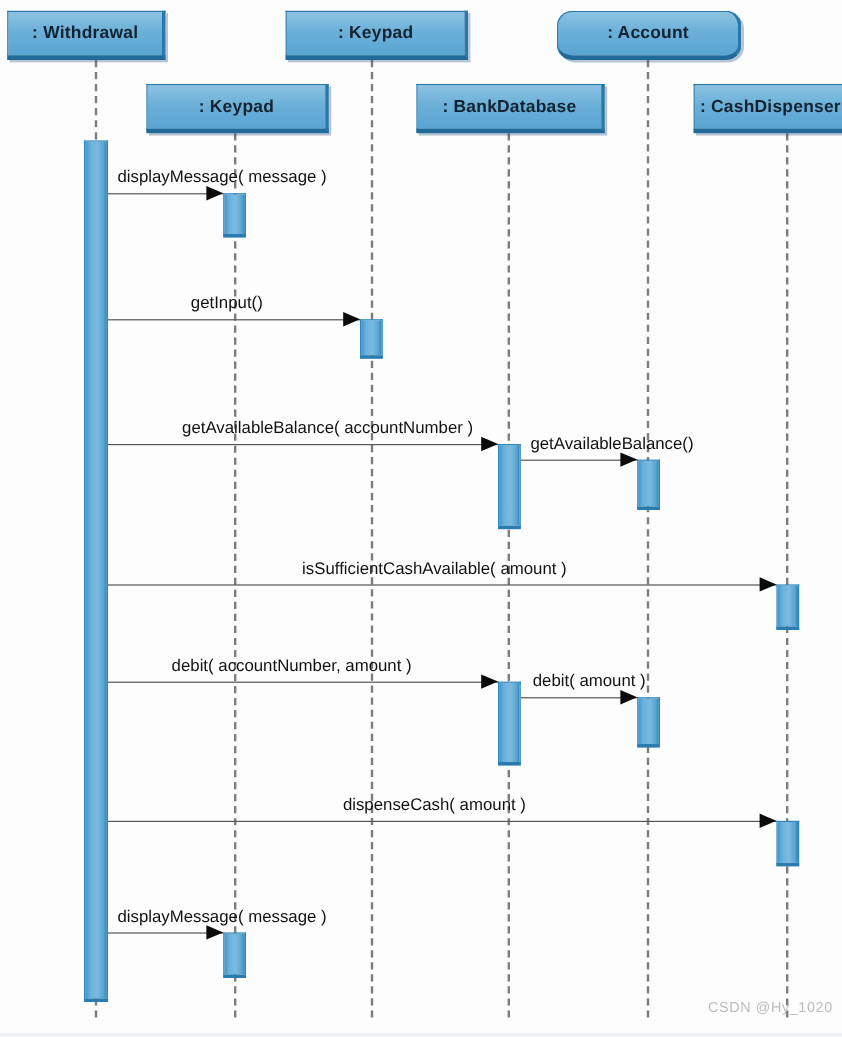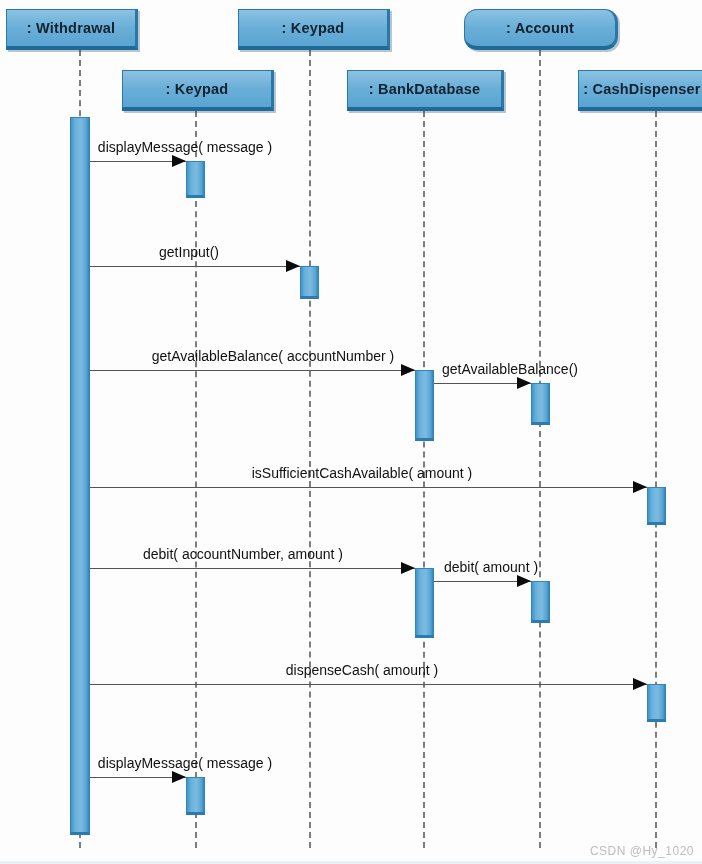--- a/index.html
+++ b/index.html
@@ -78,21 +78,21 @@
     color: #111111;
     font-family: "Liberation Sans", sans-serif;
     white-space: nowrap;
     transform: translateX(-50%);
   }
 
   
   .watermark {
     position: absolute;
     right: 8px;
-    bottom: 6px;
+    bottom: 18px;
     font-size: 12px;
     color: #bdbdbd;
     font-family: "Liberation Sans", sans-serif;
     letter-spacing: 0.5px;
     text-align: center;
   }
   .bottom-rule {
     position: absolute;
     left: 0; right: 0; bottom: 0;
     height: 3px;

